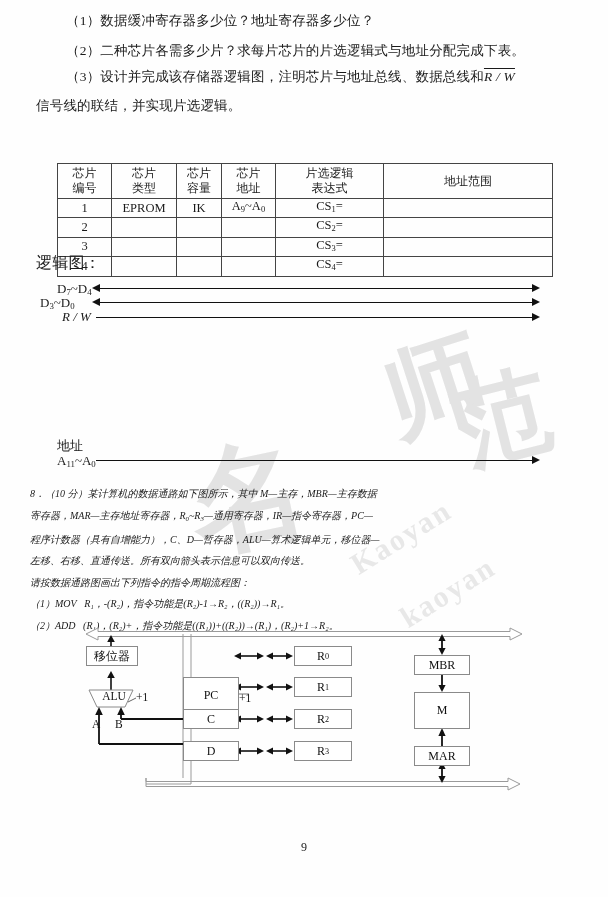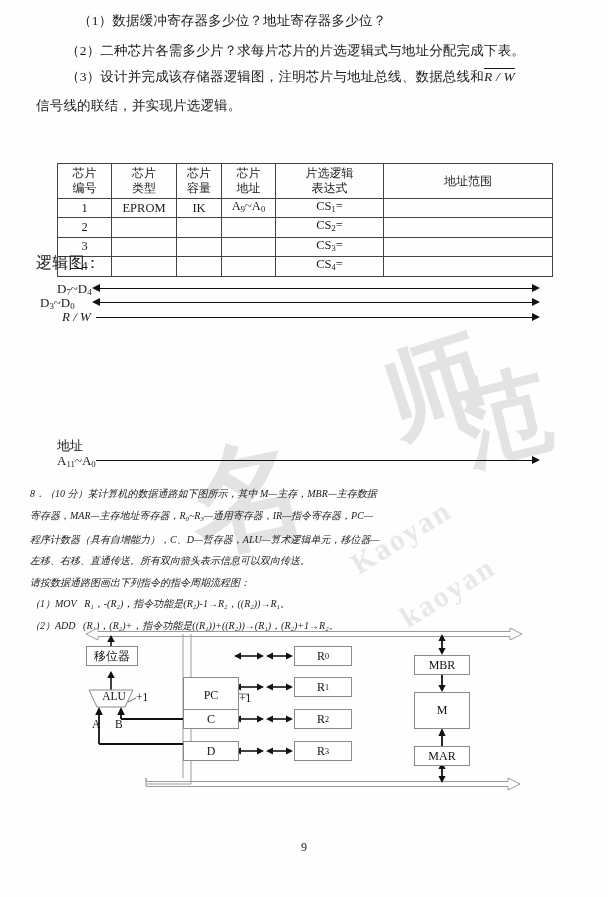--- a/index.html
+++ b/index.html
@@ -136,21 +136,21 @@
 <body>
 
 <div class="page">
 
   <div class="watermark wm1">师</div>
   <div class="watermark wm2">范</div>
   <div class="watermark wm3">名</div>
   <div class="watermark wm4">Kaoyan</div>
   <div class="watermark wm5">kaoyan</div>
 
-  <div class="para" style="left:78px; top:10px;">（1）数据缓冲寄存器多少位？地址寄存器多少位？</div>
+  <div class="para" style="left:66px; top:10px;">（1）数据缓冲寄存器多少位？地址寄存器多少位？</div>
 
   <div class="para" style="left:66px; top:40px;">（2）二种芯片各需多少片？求每片芯片的片选逻辑式与地址分配完成下表。</div>
 
   <div class="para" style="left:66px; top:66px;">
     <span>（3）设计并完成该存储器逻辑图，注明芯片与地址总线、数据总线和</span><span class="ovl">R / W</span>
   </div>
   <div class="para" style="left:36px; top:95px;">信号线的联结，并实现片选逻辑。</div>
 
   <table class="chiptable" style="left:57px; top:163px; width:495px;">
     <colgroup>

